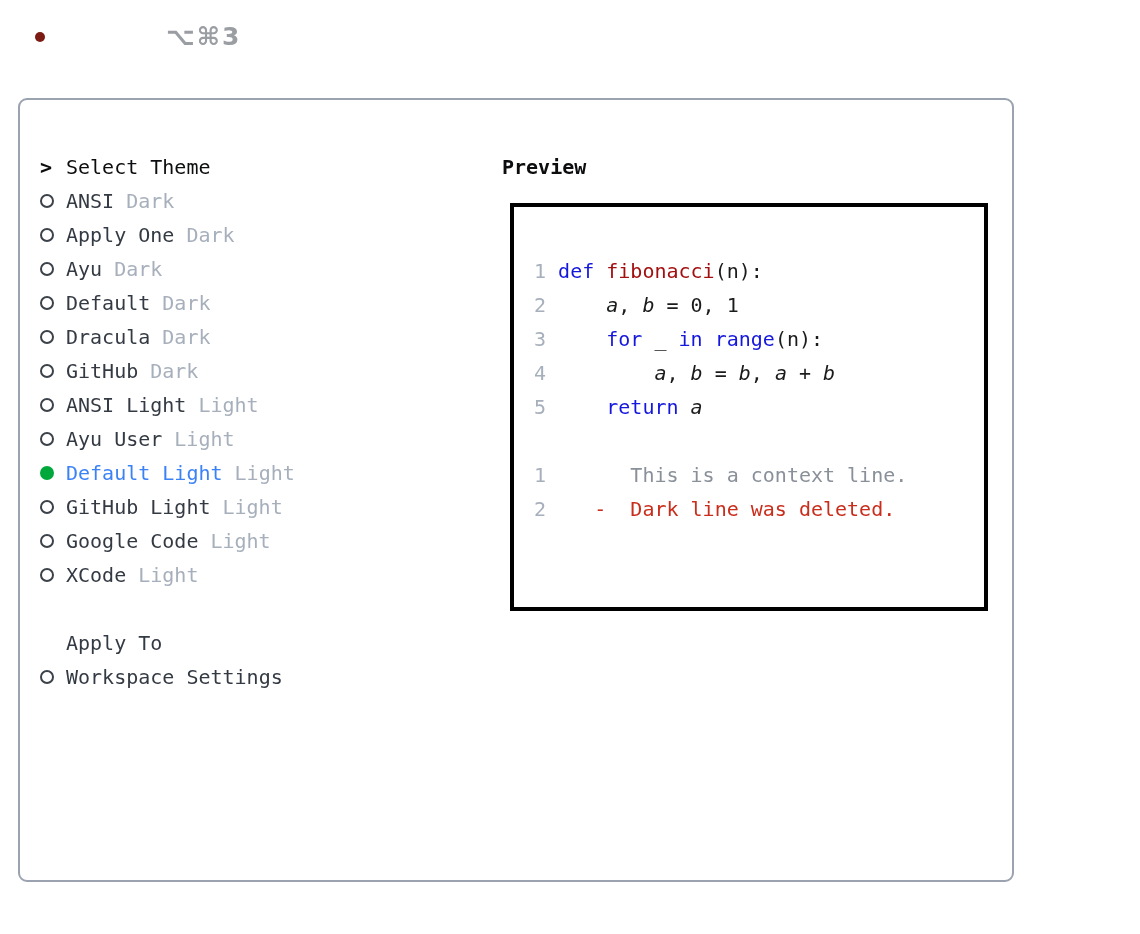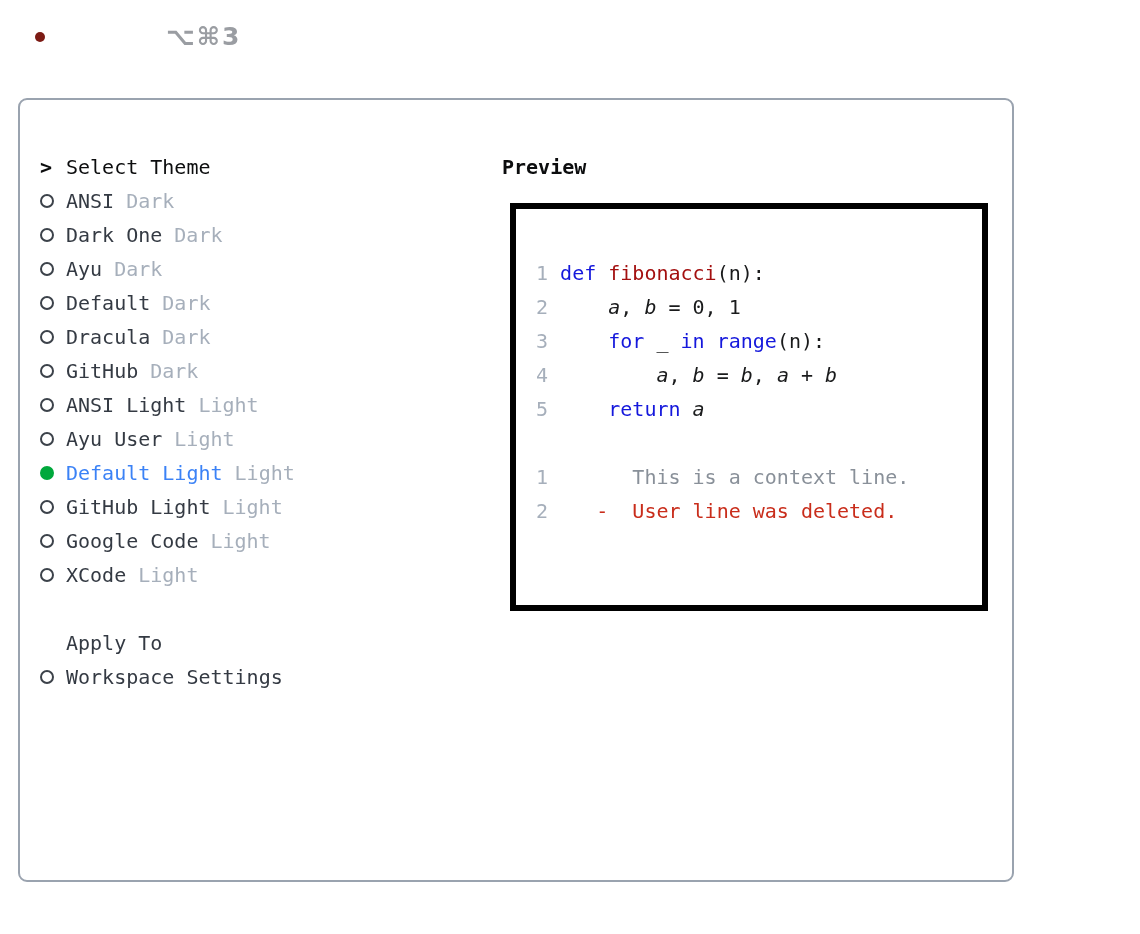--- a/index.html
+++ b/index.html
@@ -40,21 +40,21 @@
   .tag{color:#a6afbb;margin-left:12px;}
   .spacer{height:34px;}
   .help{width:400px;line-height:34px;color:#a6afbb;font-size:20px;}
   
   .preview-title{
     position:absolute;left:482px;top:50px;height:34px;line-height:34px;
     font-size:20px;font-weight:bold;color:#0c0d0e;
   }
   .preview-box{
     position:absolute;left:490px;top:103px;width:478px;height:408px;
-    border:6px solid #000000;box-sizing:border-box;
+    border:4px solid #000000;box-sizing:border-box;
     padding:47px 0 0 20px;overflow:hidden;
   }
   .code-line{height:34px;line-height:34px;font-size:20px;white-space:pre;color:#1a1b1c;}
   .tok-plain{color:#1a1b1c;}
   .tok-num{color:#a6afbb;}
   .tok-kw{color:#1518dc;}
   .tok-fn{color:#a30f0f;}
   .tok-var{color:#1a1b1c;font-style:italic;}
   .tok-ctx{color:#899099;margin-top:44px;}
   .tok-del{color:#c92d1b;}
@@ -74,21 +74,21 @@
 
     <div class="left-col">
 
       <div class="row">
         <span class="marker"><span class="caret">&gt;</span></span>
         <span class="hdr-label">Select Theme</span>
       </div>
 
       <div id="theme-rows">
           <div class="row"><span class="marker"><span class="radio"></span></span><span class="name">ANSI</span><span class="tag">Dark</span></div>
-          <div class="row"><span class="marker"><span class="radio"></span></span><span class="name">Dark One</span><span class="tag">Dark</span></div>
+          <div class="row"><span class="marker"><span class="radio"></span></span><span class="name">Apply One</span><span class="tag">Dark</span></div>
           <div class="row"><span class="marker"><span class="radio"></span></span><span class="name">Ayu</span><span class="tag">Dark</span></div>
           <div class="row"><span class="marker"><span class="radio"></span></span><span class="name">Default</span><span class="tag">Dark</span></div>
           <div class="row"><span class="marker"><span class="radio"></span></span><span class="name">Dracula</span><span class="tag">Dark</span></div>
           <div class="row"><span class="marker"><span class="radio"></span></span><span class="name">GitHub</span><span class="tag">Dark</span></div>
           <div class="row"><span class="marker"><span class="radio"></span></span><span class="name">ANSI Light</span><span class="tag">Light</span></div>
           <div class="row"><span class="marker"><span class="radio"></span></span><span class="name">Ayu User</span><span class="tag">Light</span></div>
           <div class="row selected"><span class="marker"><span class="radio sel"></span></span><span class="name">Default Light</span><span class="tag">Light</span></div>
           <div class="row"><span class="marker"><span class="radio"></span></span><span class="name">GitHub Light</span><span class="tag">Light</span></div>
           <div class="row"><span class="marker"><span class="radio"></span></span><span class="name">Google Code</span><span class="tag">Light</span></div>
           <div class="row"><span class="marker"><span class="radio"></span></span><span class="name">XCode</span><span class="tag">Light</span></div>
@@ -112,18 +112,18 @@
     <div class="preview-title">Preview</div>
     <div class="preview-box">
       <div id="code-lines">
           <div class="code-line"><span class="tok-num">1 </span><span class="tok-kw">def</span><span class="tok-plain"> </span><span class="tok-fn">fibonacci</span><span class="tok-plain">(n):</span></div>
           <div class="code-line"><span class="tok-num">2 </span><span class="tok-plain">    </span><span class="tok-var">a</span><span class="tok-plain">, </span><span class="tok-var">b</span><span class="tok-plain"> = 0, 1</span></div>
           <div class="code-line"><span class="tok-num">3 </span><span class="tok-plain">    </span><span class="tok-kw">for</span><span class="tok-plain"> _ </span><span class="tok-kw">in</span><span class="tok-plain"> </span><span class="tok-kw">range</span><span class="tok-plain">(n):</span></div>
           <div class="code-line"><span class="tok-num">4 </span><span class="tok-plain">        </span><span class="tok-var">a</span><span class="tok-plain">, </span><span class="tok-var">b</span><span class="tok-plain"> = </span><span class="tok-var">b</span><span class="tok-plain">, </span><span class="tok-var">a</span><span class="tok-plain"> + </span><span class="tok-var">b</span></div>
           <div class="code-line"><span class="tok-num">5 </span><span class="tok-plain">    </span><span class="tok-kw">return</span><span class="tok-plain"> </span><span class="tok-var">a</span></div>
           <div class="code-line"></div>
           <div class="code-line"><span class="tok-num">1</span><span class="tok-plain">       </span><span class="tok-ctx">This is a context line.</span></div>
-          <div class="code-line"><span class="tok-num">2</span><span class="tok-plain">    </span><span class="tok-del">-  User line was deleted.</span></div>
+          <div class="code-line"><span class="tok-num">2</span><span class="tok-plain">    </span><span class="tok-del">-  Dark line was deleted.</span></div>
         </div>
     </div>
 
   </div>
 </div>
 
 </body></html>

